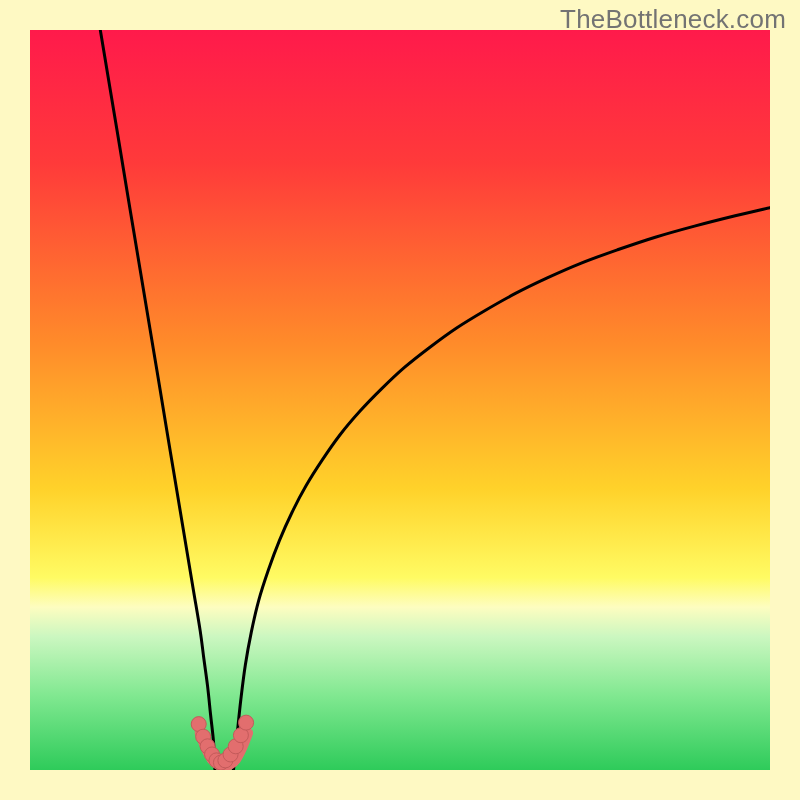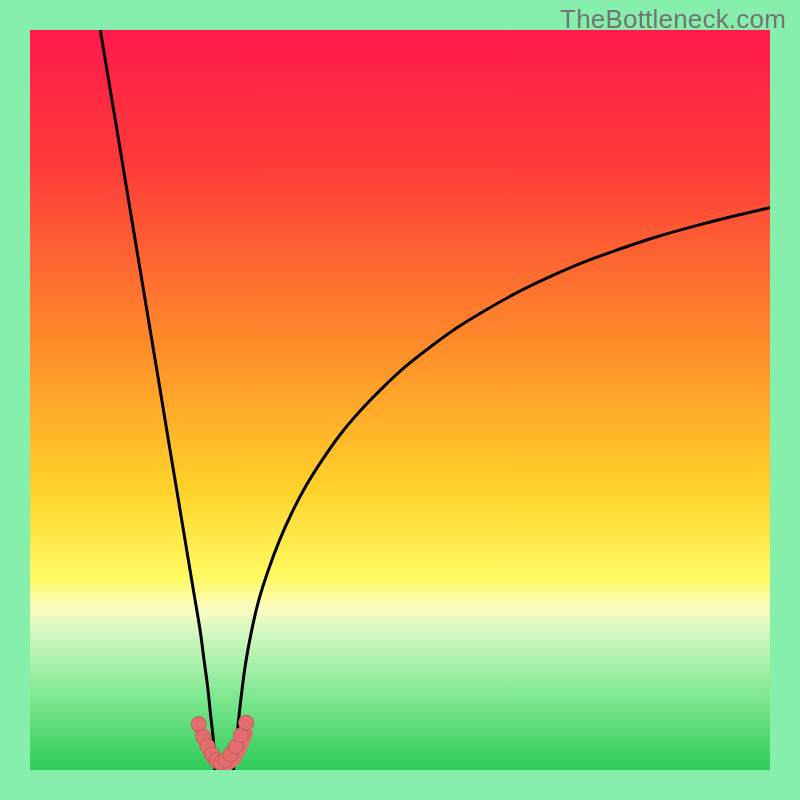--- a/index.html
+++ b/index.html
@@ -10,21 +10,21 @@
     background: #000;
     overflow: hidden;
     font-family: Arial, Helvetica, sans-serif;
   }
   .frame {
     position: absolute;
     left: 0;
     top: 0;
     width: 800px;
     height: 800px;
-    background: #86efac;
+    background: #fef9c3;
   }
   .watermark {
     position: absolute;
     top: 4px;
     right: 14px;
     color: #737373;
     font-size: 26px;
     letter-spacing: 0.2px;
     font-weight: 400;
     user-select: none;

